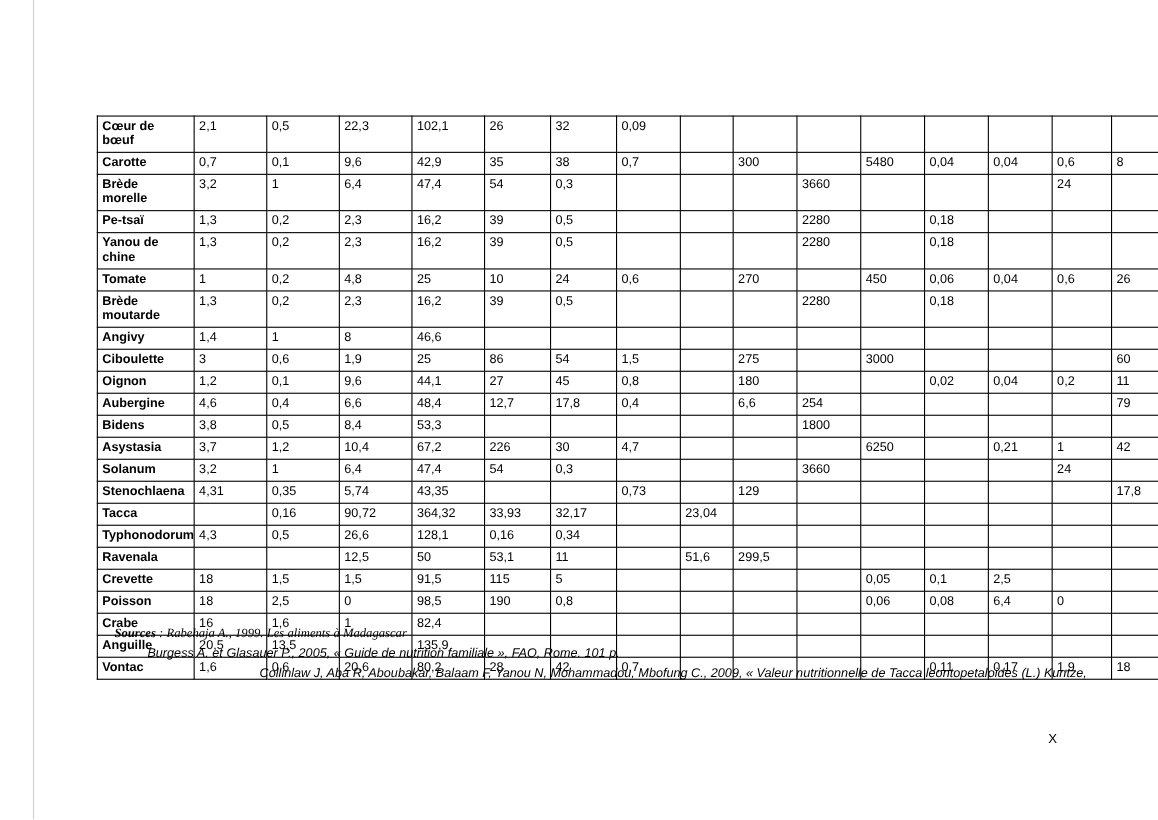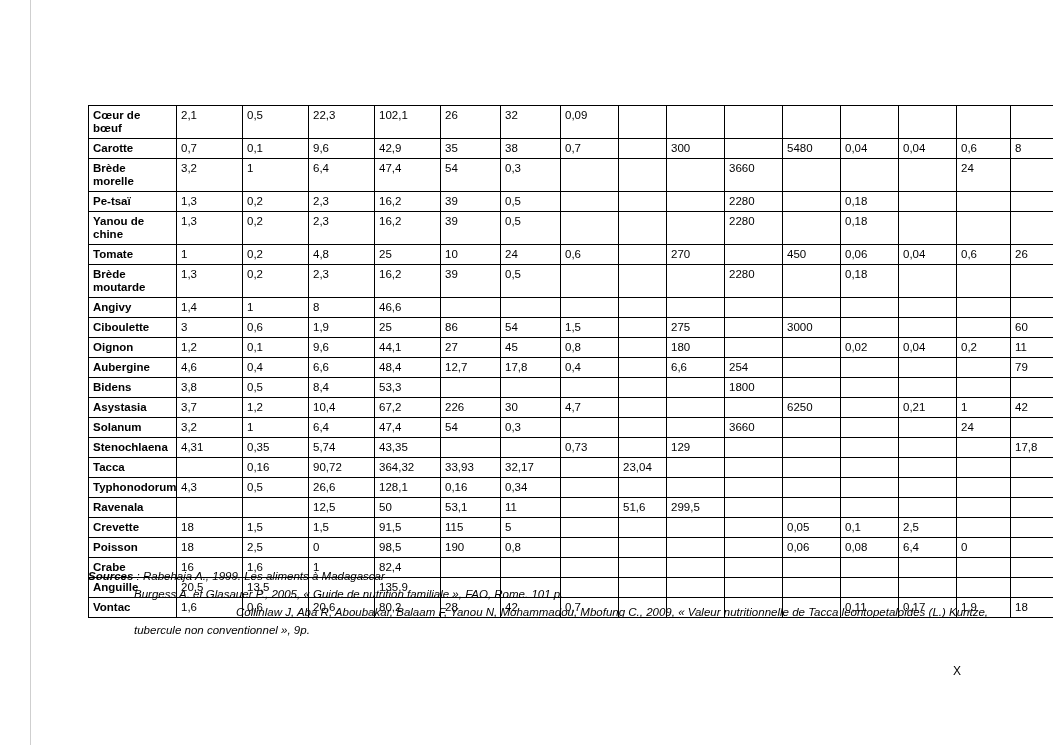--- a/index.html
+++ b/index.html
@@ -79,21 +79,21 @@
     top: 567px;
     width: 900px;
     font-size: 11.5px;
     line-height: 18px;
     font-style: italic;
   }
   .sources .lbl {
     font-weight: bold;
     font-style: italic;
   }
-  .src-line1 { margin-left: 0; }
+  .src-line1 { margin-left: 16px; font-family: Liberation Serif, serif; }
   .src-line2 { margin-left: 46px; }
   .src-line3 { margin-left: 56px; text-align: right; }
   .src-line4 { margin-left: 46px; }
 
   .page-number {
     position: absolute;
     left: 953px;
     top: 664px;
     font-size: 12px;
   }
@@ -542,17 +542,16 @@
             <td>18</td>
           </tr>
         </tbody>
     </table>
   </div>
 
   <div class="sources">
     <div class="src-line1"><span class="lbl">Sources</span><span> : Rabehaja A., 1999. Les aliments à Madagascar</span></div>
     <div class="src-line2">Burgess A. et Glasauer P., 2005, « Guide de nutrition familiale », FAO, Rome. 101 p.</div>
     <div class="src-line3">Collinlaw J, Aba R, Aboubakar, Balaam F, Yanou N, Mohammadou, Mbofung C., 2009, « Valeur nutritionnelle de Tacca leontopetaloides (L.) Kuntze,</div>
-    <div class="src-line4">tubercule non conventionnel », 9p.</div>
   </div>
 
   <div class="page-number">X</div>
 </div>
 
 </body></html>

